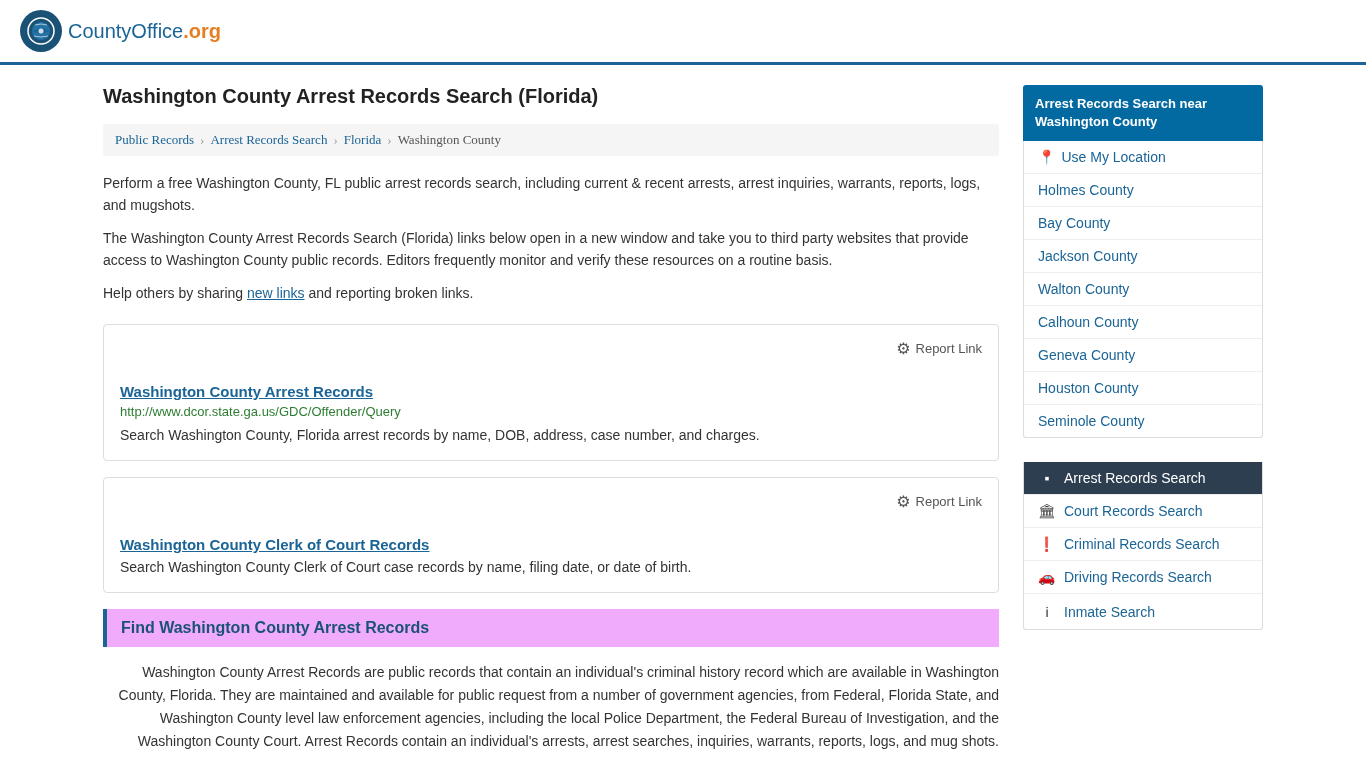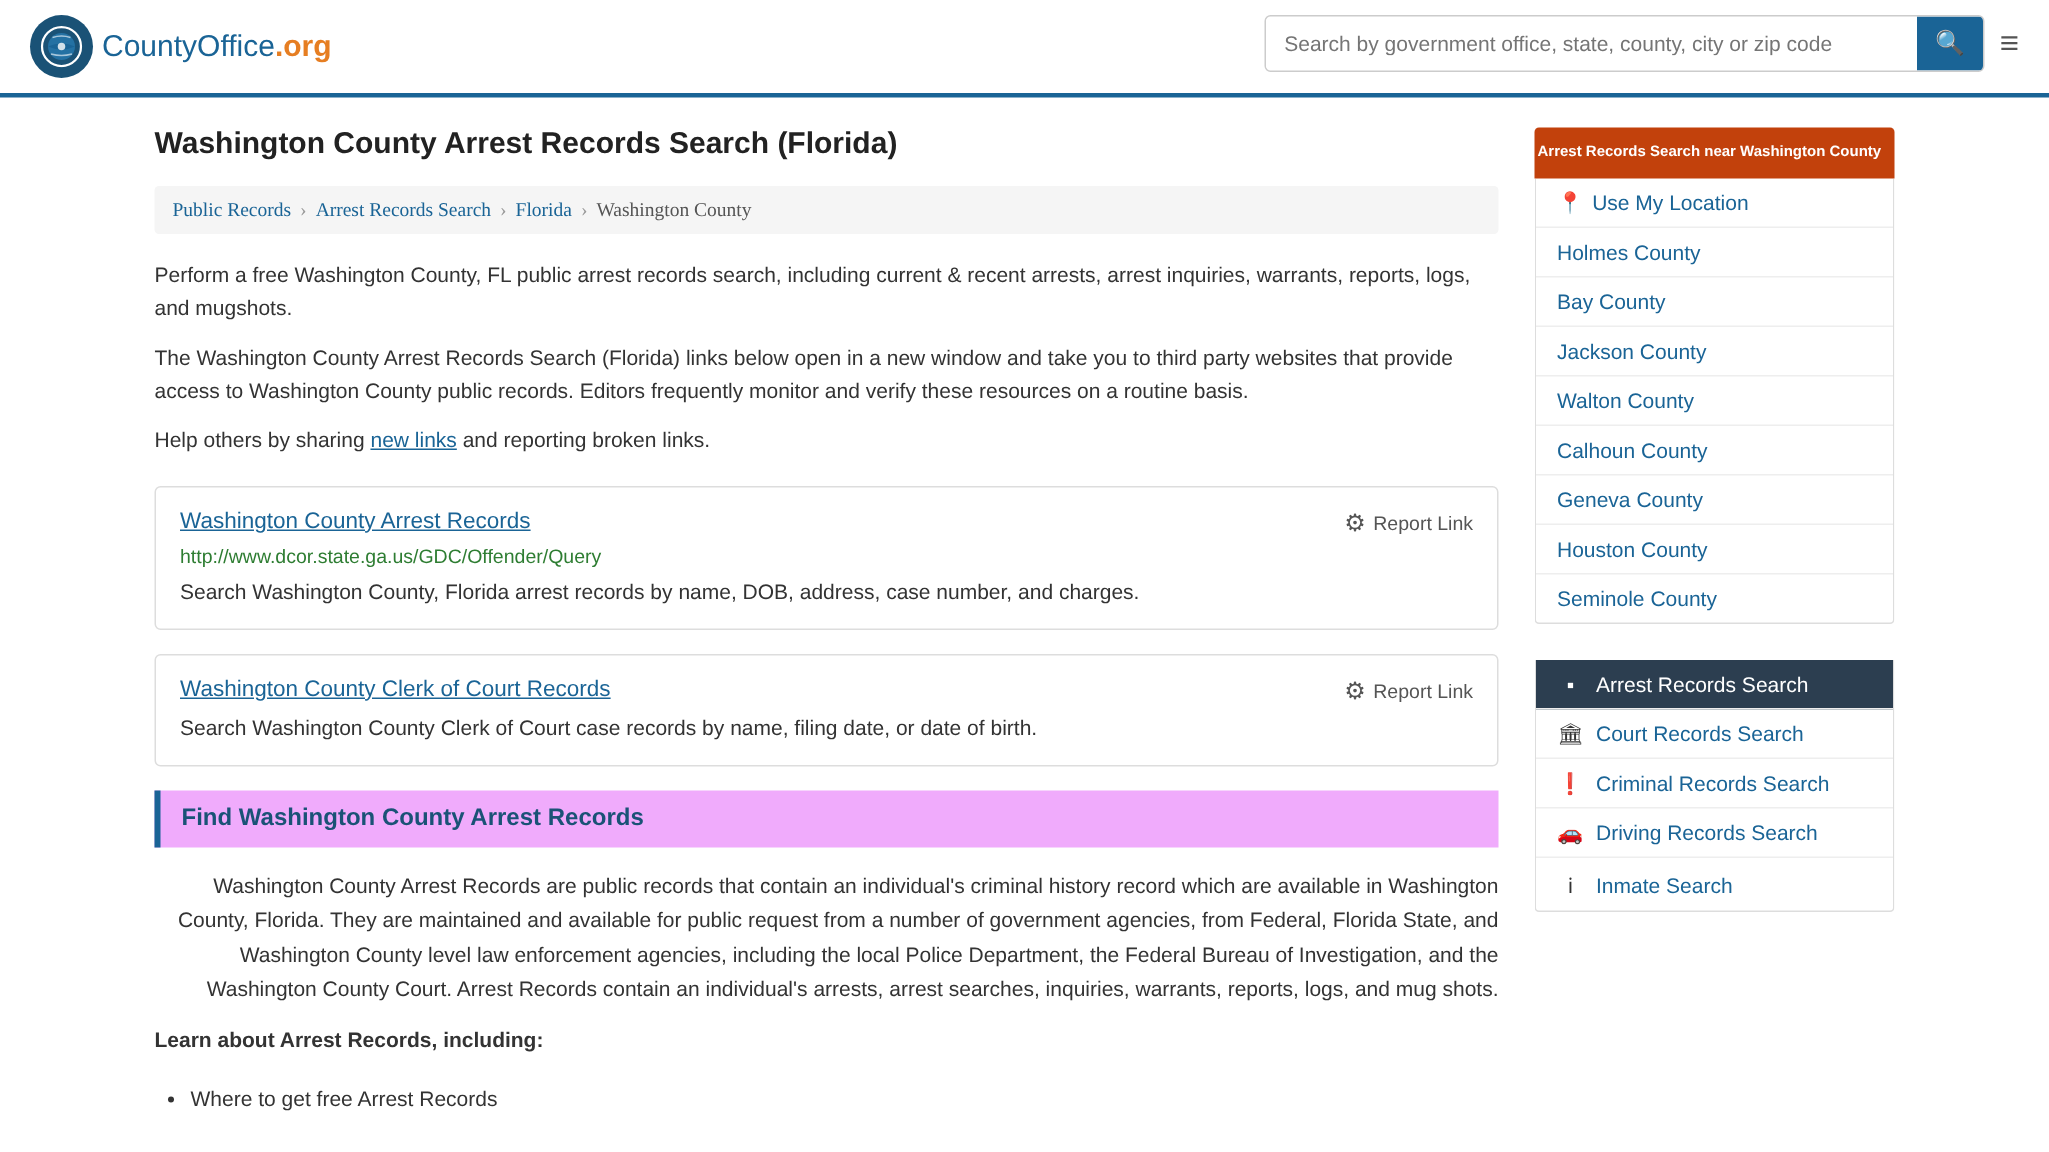--- a/index.html
+++ b/index.html
@@ -137,24 +137,25 @@
       margin-bottom: 16px;
     }
     .record-header {
       display: flex;
       justify-content: space-between;
       align-items: flex-start;
       margin-bottom: 4px;
     }
     .record-title {
       font-size: 15px;
-      font-weight: normal;
+      font-weight: bold;
       color: #1a6496;
       text-decoration: underline;
       cursor: pointer;
+      margin-top: 44px;
     }
     .report-link {
       display: flex;
       align-items: center;
       gap: 5px;
       font-size: 13px;
       color: #555;
       cursor: pointer;
     }
     .report-icon {
@@ -206,25 +207,25 @@
 
     
     .sidebar {
       width: 240px;
       flex-shrink: 0;
     }
     .sidebar-section {
       margin-bottom: 24px;
     }
     .sidebar-heading {
-      background: #c2410c;
+      background: #0369a1;
       color: #fff;
-      font-size: 10px;
-      font-weight: bold;
-      padding: 10px 2px;
+      font-size: 13px;
+      font-weight: bold;
+      padding: 10px 12px;
       border-radius: 3px 3px 0 0;
       line-height: 1.4;
     }
     .sidebar-list {
       border: 1px solid #ddd;
       border-top: none;
       border-radius: 0 0 3px 3px;
     }
     .sidebar-item {
       padding: 8px 14px;
@@ -287,27 +288,20 @@
         <path d="M5 14 Q14 10 23 14 Q14 18 5 14Z" fill="#1a6496"></path>
         <circle cx="14" cy="14" r="2.5" fill="#fff" opacity="0.8"></circle>
         <path d="M8 8 Q14 6 20 8" stroke="#fff" stroke-width="1" fill="none" opacity="0.6"></path>
         <path d="M7 19 Q14 21 21 19" stroke="#fff" stroke-width="1" fill="none" opacity="0.6"></path>
       </svg>
     </div>
     <div class="logo-text">
       <span>CountyOffice</span><span style="color:#e67e22;font-weight:bold;">.org</span>
     </div>
   </div>
-  <div class="header-right">
-    <div class="search-bar">
-      <input type="text" placeholder="Search by government office, state, county, city or zip code" style="">
-      <button>🔍</button>
-    </div>
-    <button class="hamburger-btn">≡</button>
-  </div>
 </header>
 
 <div class="main-container">
 
   <div class="content-area">
     <h1 class="page-title">Washington County Arrest Records Search (Florida)</h1>
 
     <div class="breadcrumb">
       <a href="#">Public Records</a>
       <span class="sep">›</span>

